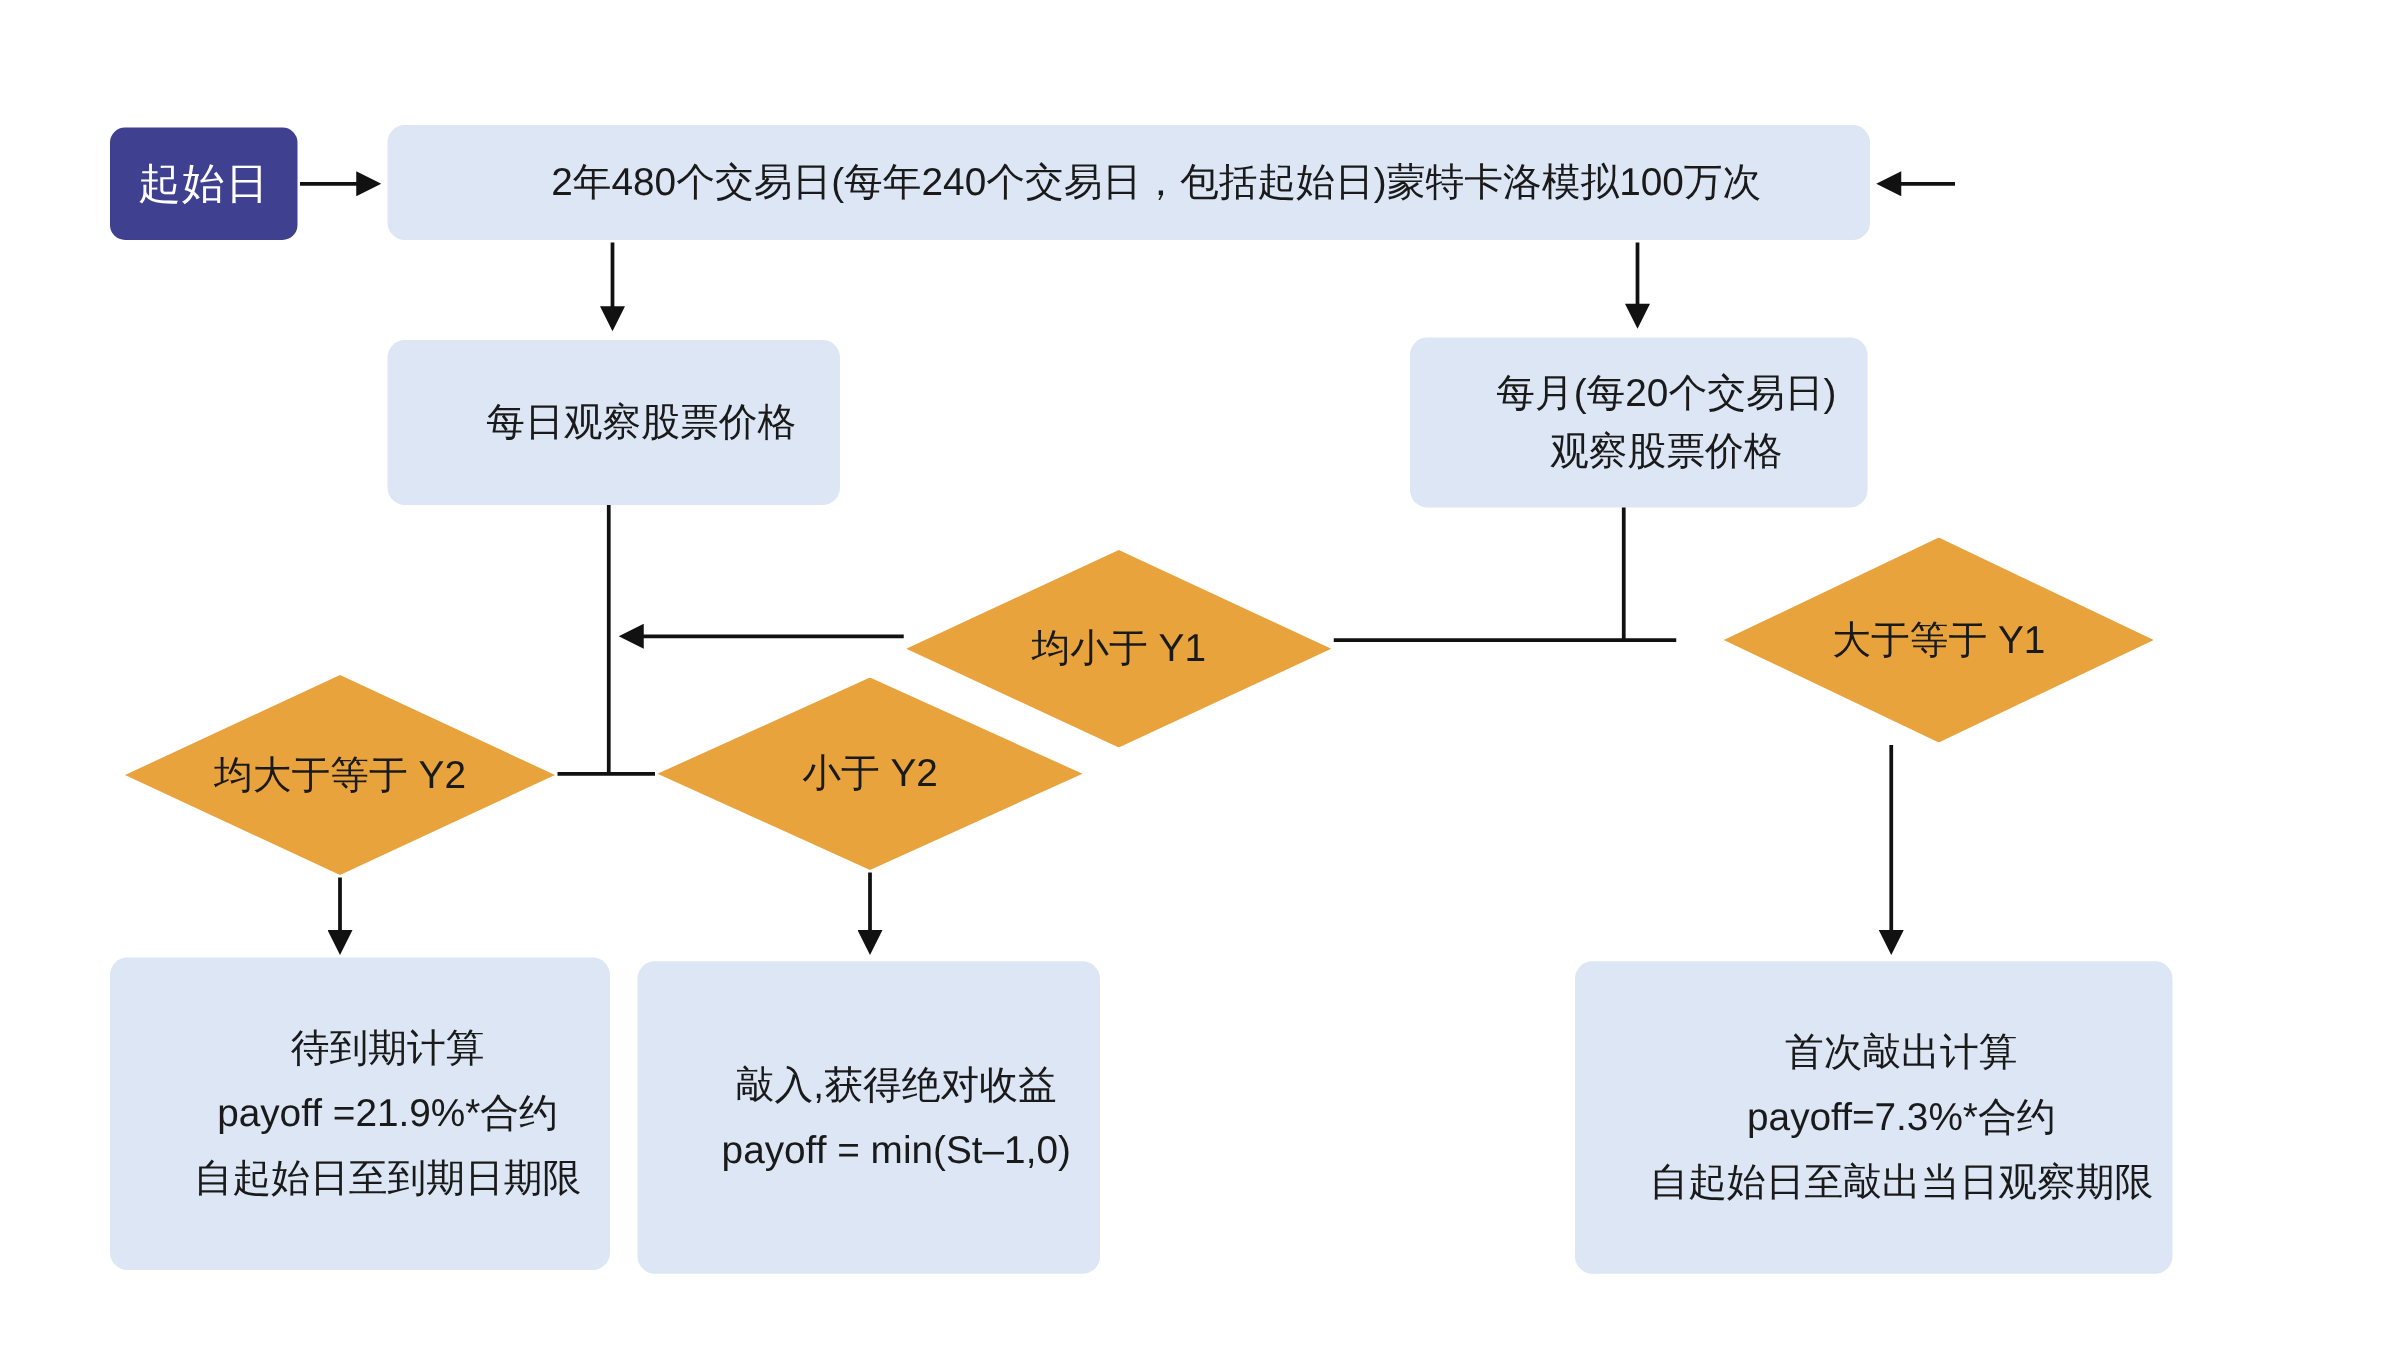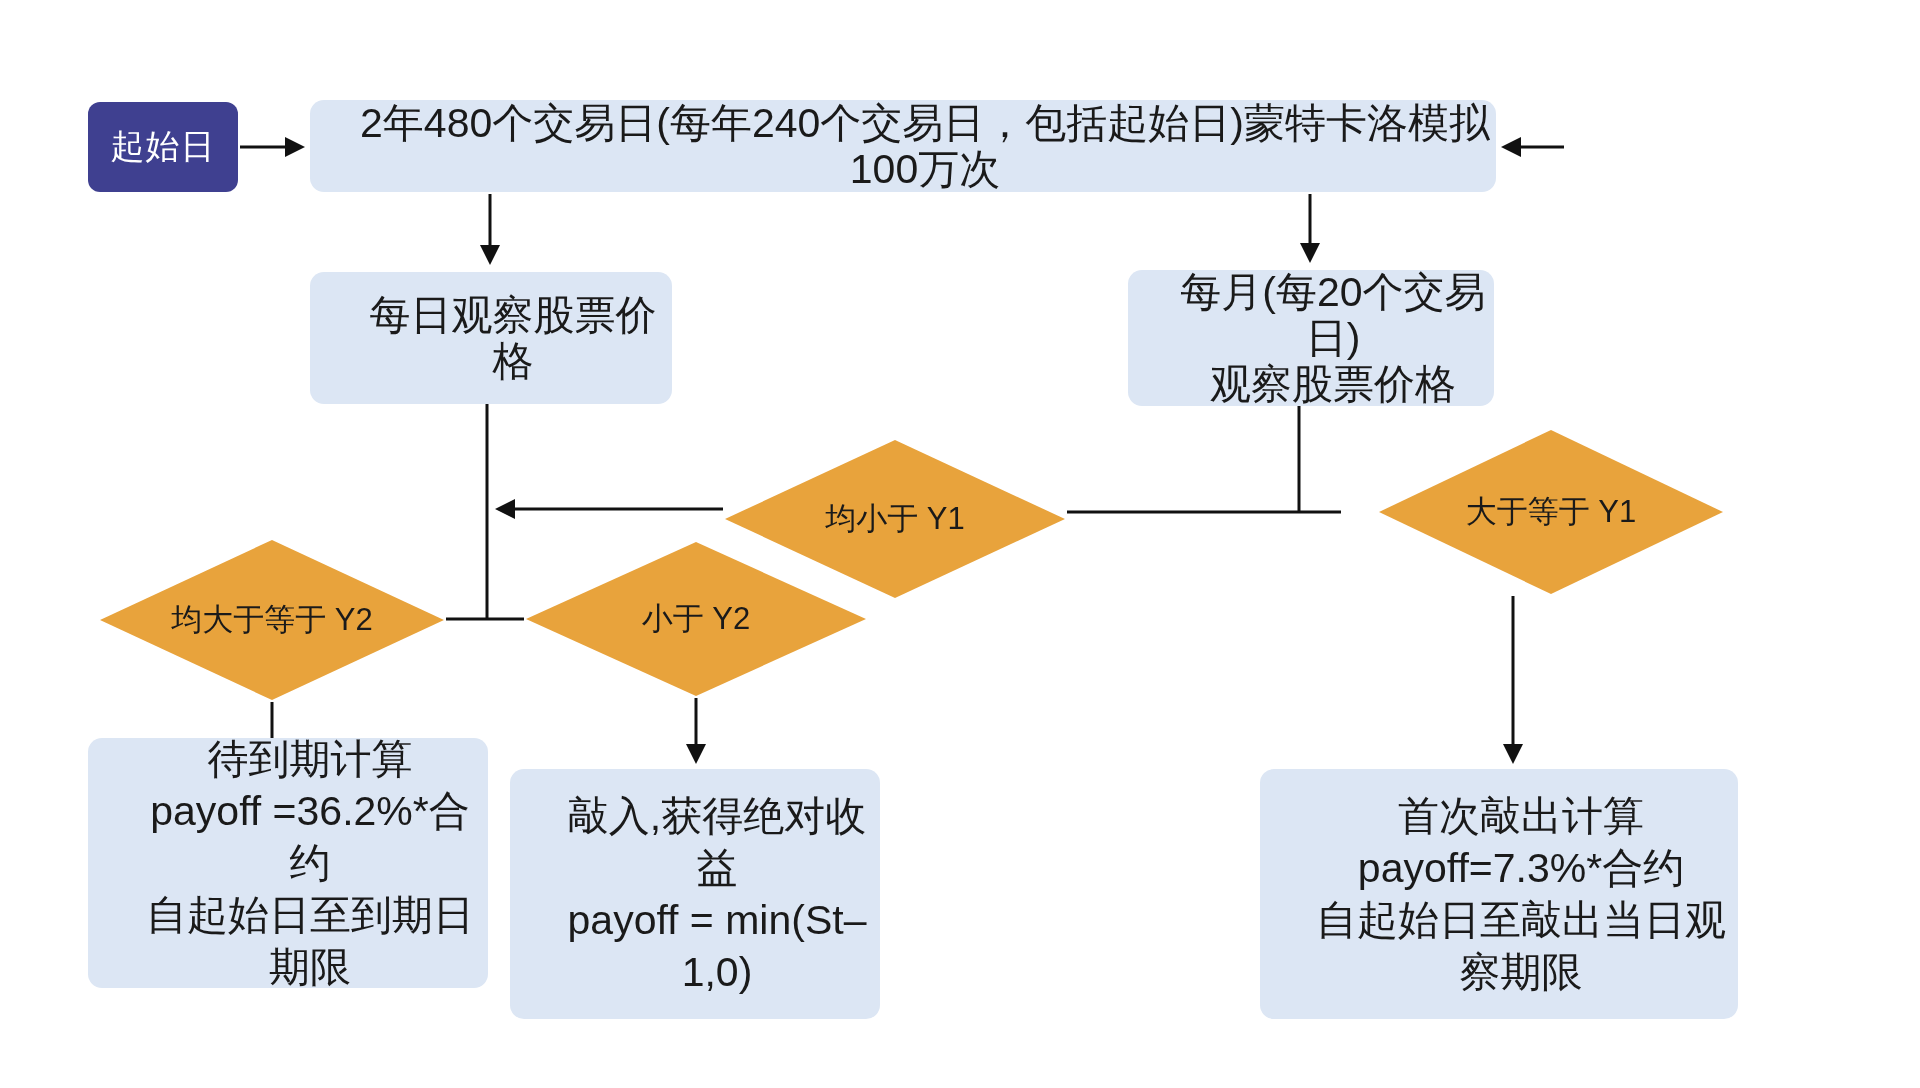--- a/index.html
+++ b/index.html
@@ -29,21 +29,21 @@
     background:var(--badge);
     color:#ffffff;
     border-radius:12px;
     font-size:34px;
     font-weight:500;
     letter-spacing:1px;
   }
   .softbox{
     background:var(--box);
     border-radius:14px;
-    font-size:41px;
+    font-size:31px;
     line-height:46px;
     padding-left:44px;
   }
   .diamond{
     background:var(--diamond);
     clip-path:polygon(50% 0%,100% 50%,50% 100%,0% 50%);
     font-size:31px;
   }
   .connectors{
     position:absolute;left:0;top:0;width:1920px;height:1088px;
@@ -103,23 +103,23 @@
   </div>
 
   <div class="node diamond" style="left:100px;top:528px;width:344px;height:160px;">
     <span>均大于等于 Y2</span>
   </div>
 
   <div class="node diamond" style="left:526px;top:530px;width:340px;height:154px;">
     <span>小于 Y2</span>
   </div>
 
-  <div class="node softbox" style="left:88px;top:726px;width:400px;height:250px;line-height:52px;">
+  <div class="node softbox" style="left:88px;top:754px;width:400px;height:250px;line-height:52px;">
     <span>待到期计算</span>
-    <span>payoff =36.2%*合约</span>
+    <span>payoff =21.9%*合约</span>
     <span>自起始日至到期日期限</span>
   </div>
 
   <div class="node softbox" style="left:510px;top:757px;width:370px;height:250px;line-height:52px;">
     <span>敲入,获得绝对收益</span>
     <span>payoff = min(St–1,0)</span>
   </div>
 
   <div class="node softbox" style="left:1260px;top:757px;width:478px;height:250px;line-height:52px;">
     <span>首次敲出计算</span>

